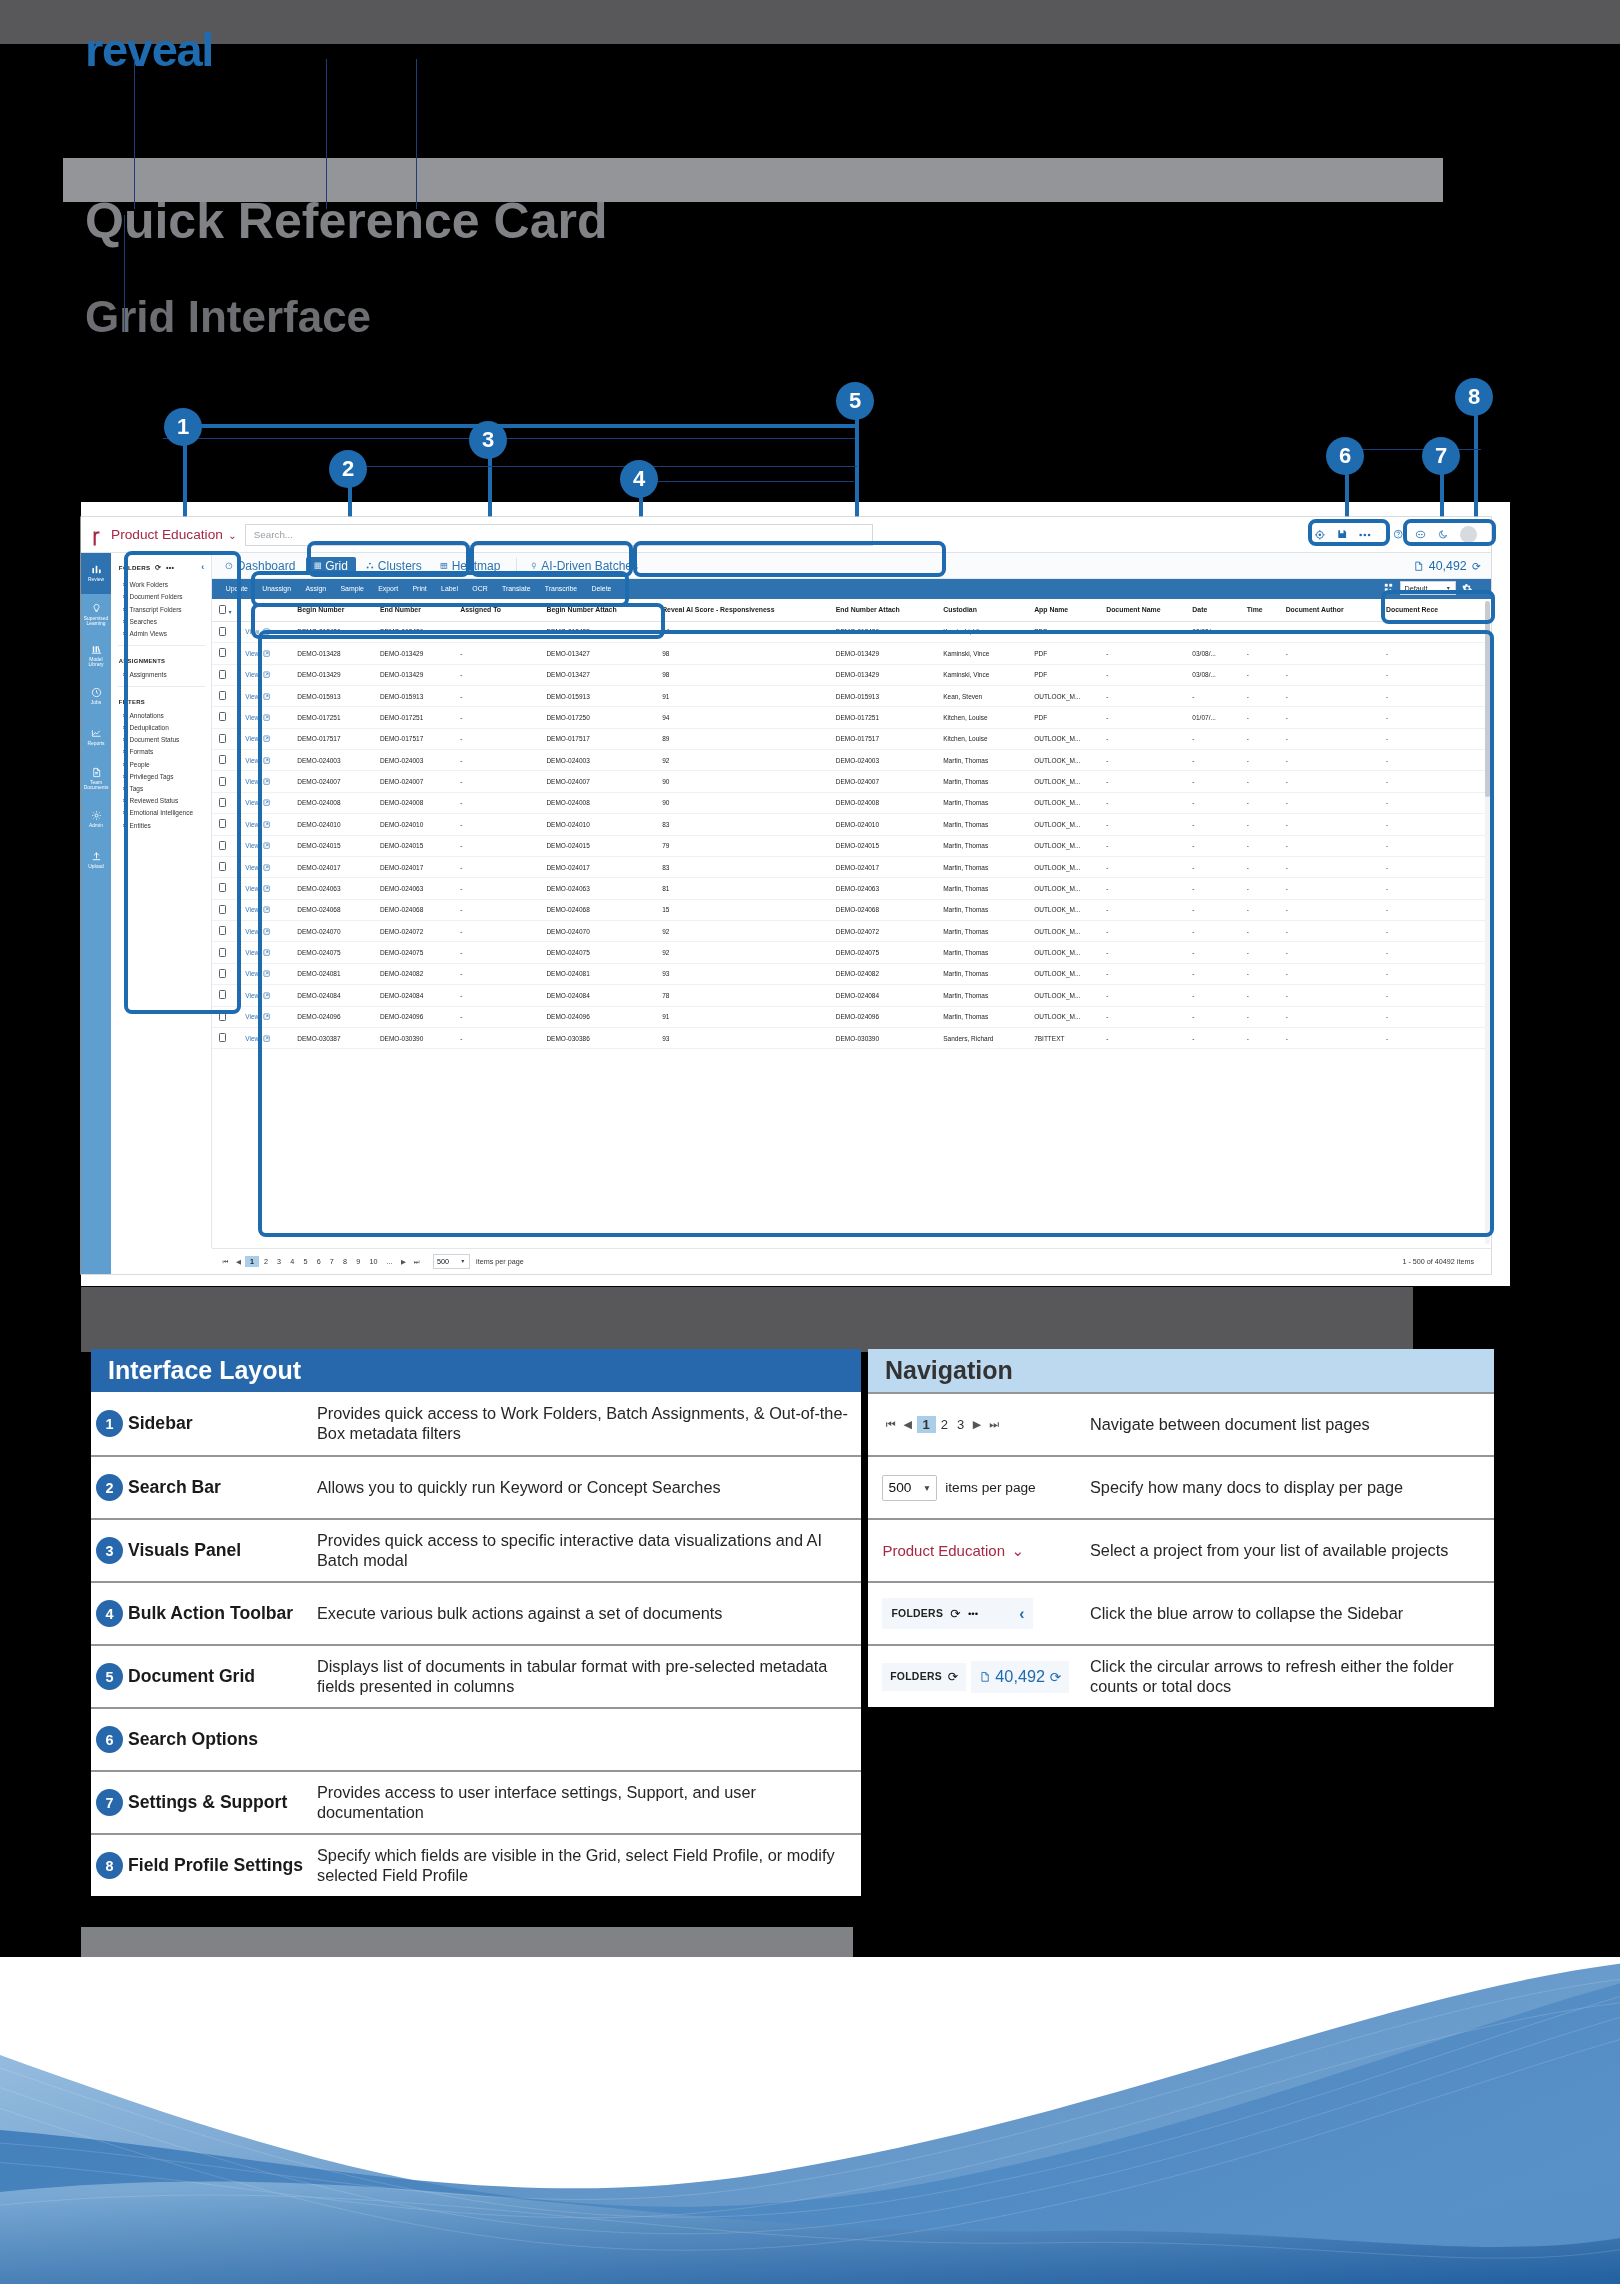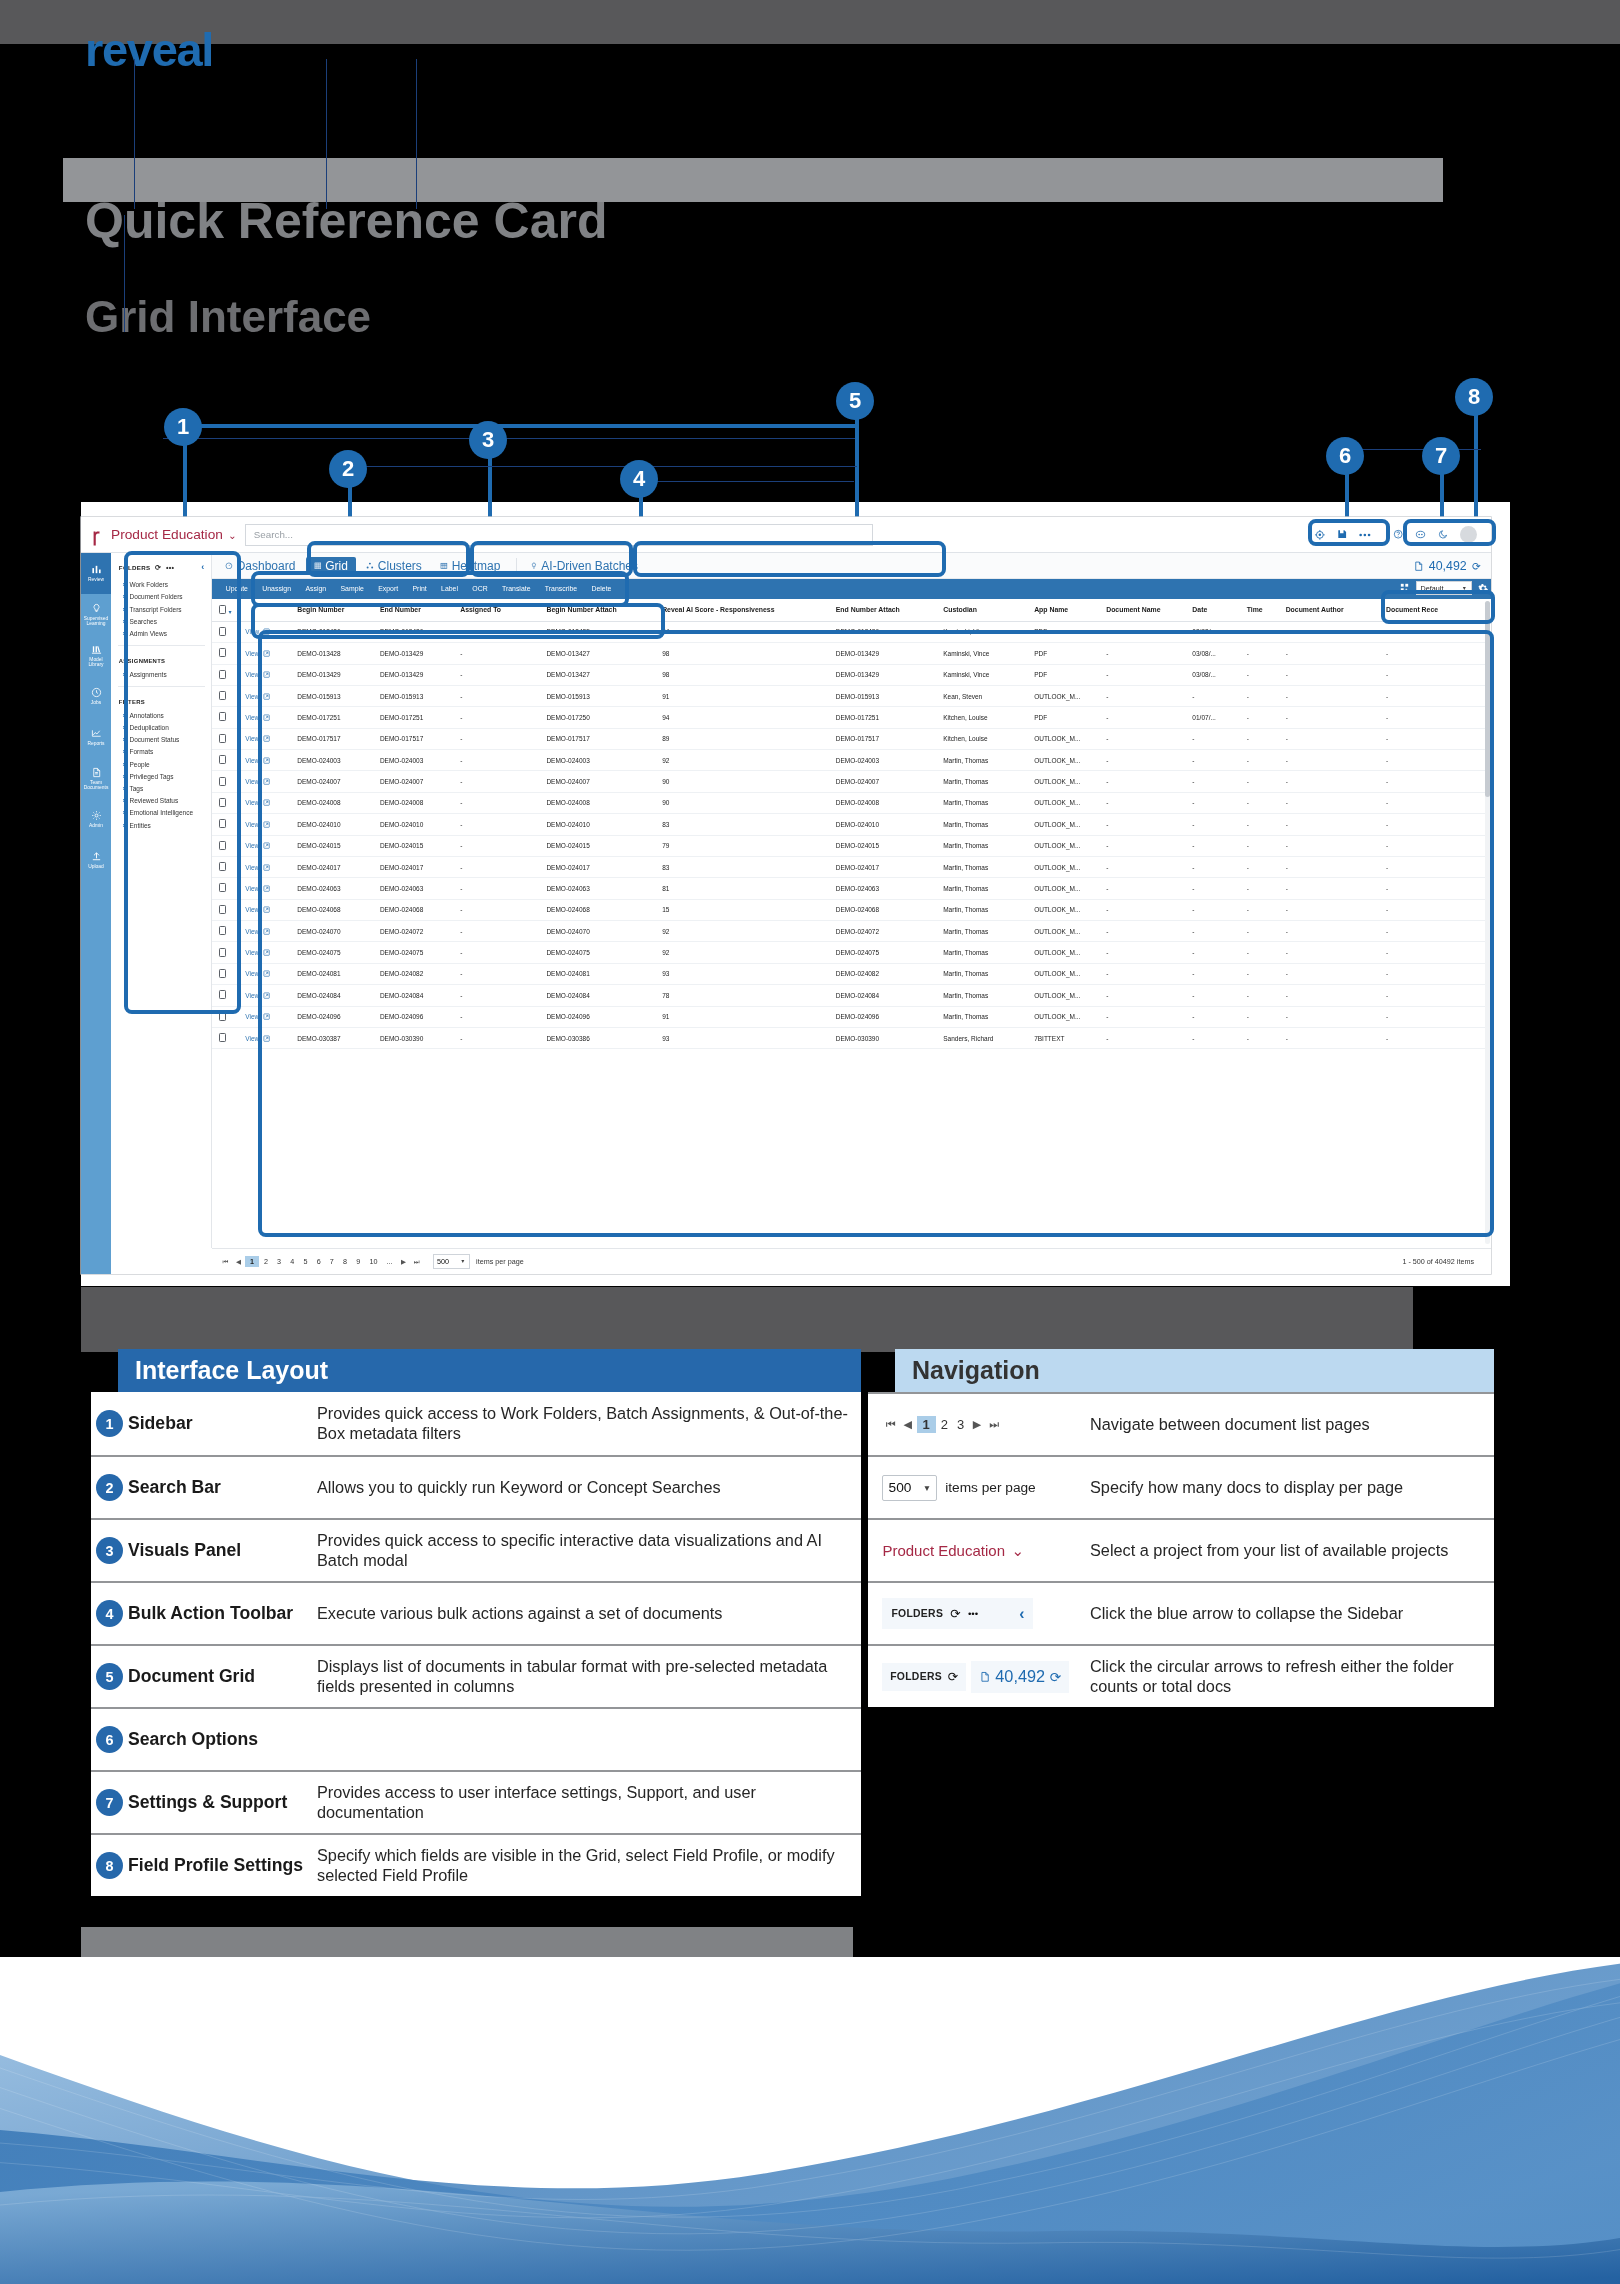--- a/index.html
+++ b/index.html
@@ -130,21 +130,21 @@
     position:absolute; right:10.4px; top:5.9px; display:flex; align-items:center; gap:5.2px;
     color:#1f6bb0; font-size:12.4px;
   }
 
   .bulkbar {
     height:19.6px; background:#2e73b0; display:flex; align-items:center;
     padding-left:6.5px; gap:0; position:relative;
   }
   .bulk-item { color:#fff; font-size:6.9px; padding:0 7.2px; }
   .profile-ctl {
-    position:absolute; right:3px; top:2px; display:flex; align-items:center; gap:5.9px;
+    position:absolute; right:19px; top:2px; display:flex; align-items:center; gap:5.9px;
   }
   .profile-sel {
     background:#fff; border:0.7px solid #cfd4da; height:14.4px; min-width:56px;
     display:flex; align-items:center; justify-content:space-between;
     padding:0 3.9px; font-size:7.2px; color:#222;
   }
 
   
   .tbl { width:100%; border-collapse:collapse; table-layout:fixed; }
   .tbl th {
@@ -177,21 +177,21 @@
     display:flex; align-items:center; justify-content:space-between;
     padding:0 3.3px; font-size:7.2px; background:#fff;
   }
   .ipp-lbl { font-size:7.2px; color:#333; margin-left:6.5px; }
   .pg-total { position:absolute; right:17px; font-size:7.2px; color:#333; }
 
   
   .legend { position:absolute; z-index:20; }
   .lg-head {
     height:43px; display:flex; align-items:center; padding-left:17px;
-    font-size:25px; font-weight:700; line-height:1;margin-left:27px;
+    font-size:25px; font-weight:700; line-height:1;
   }
   .lg-head.blue { background:#2668ab; color:#fff; }
   .lg-head.lblue { background:#bcd9f0; color:#333; }
   .lg-row {
     display:flex; align-items:center; background:#fff;
     border-top:2px solid #939598; min-height:63px;
   }
   .lg-row:first-of-type { border-top:none; }
   .lg-num {
     width:37px; flex:none; display:flex; justify-content:center;

